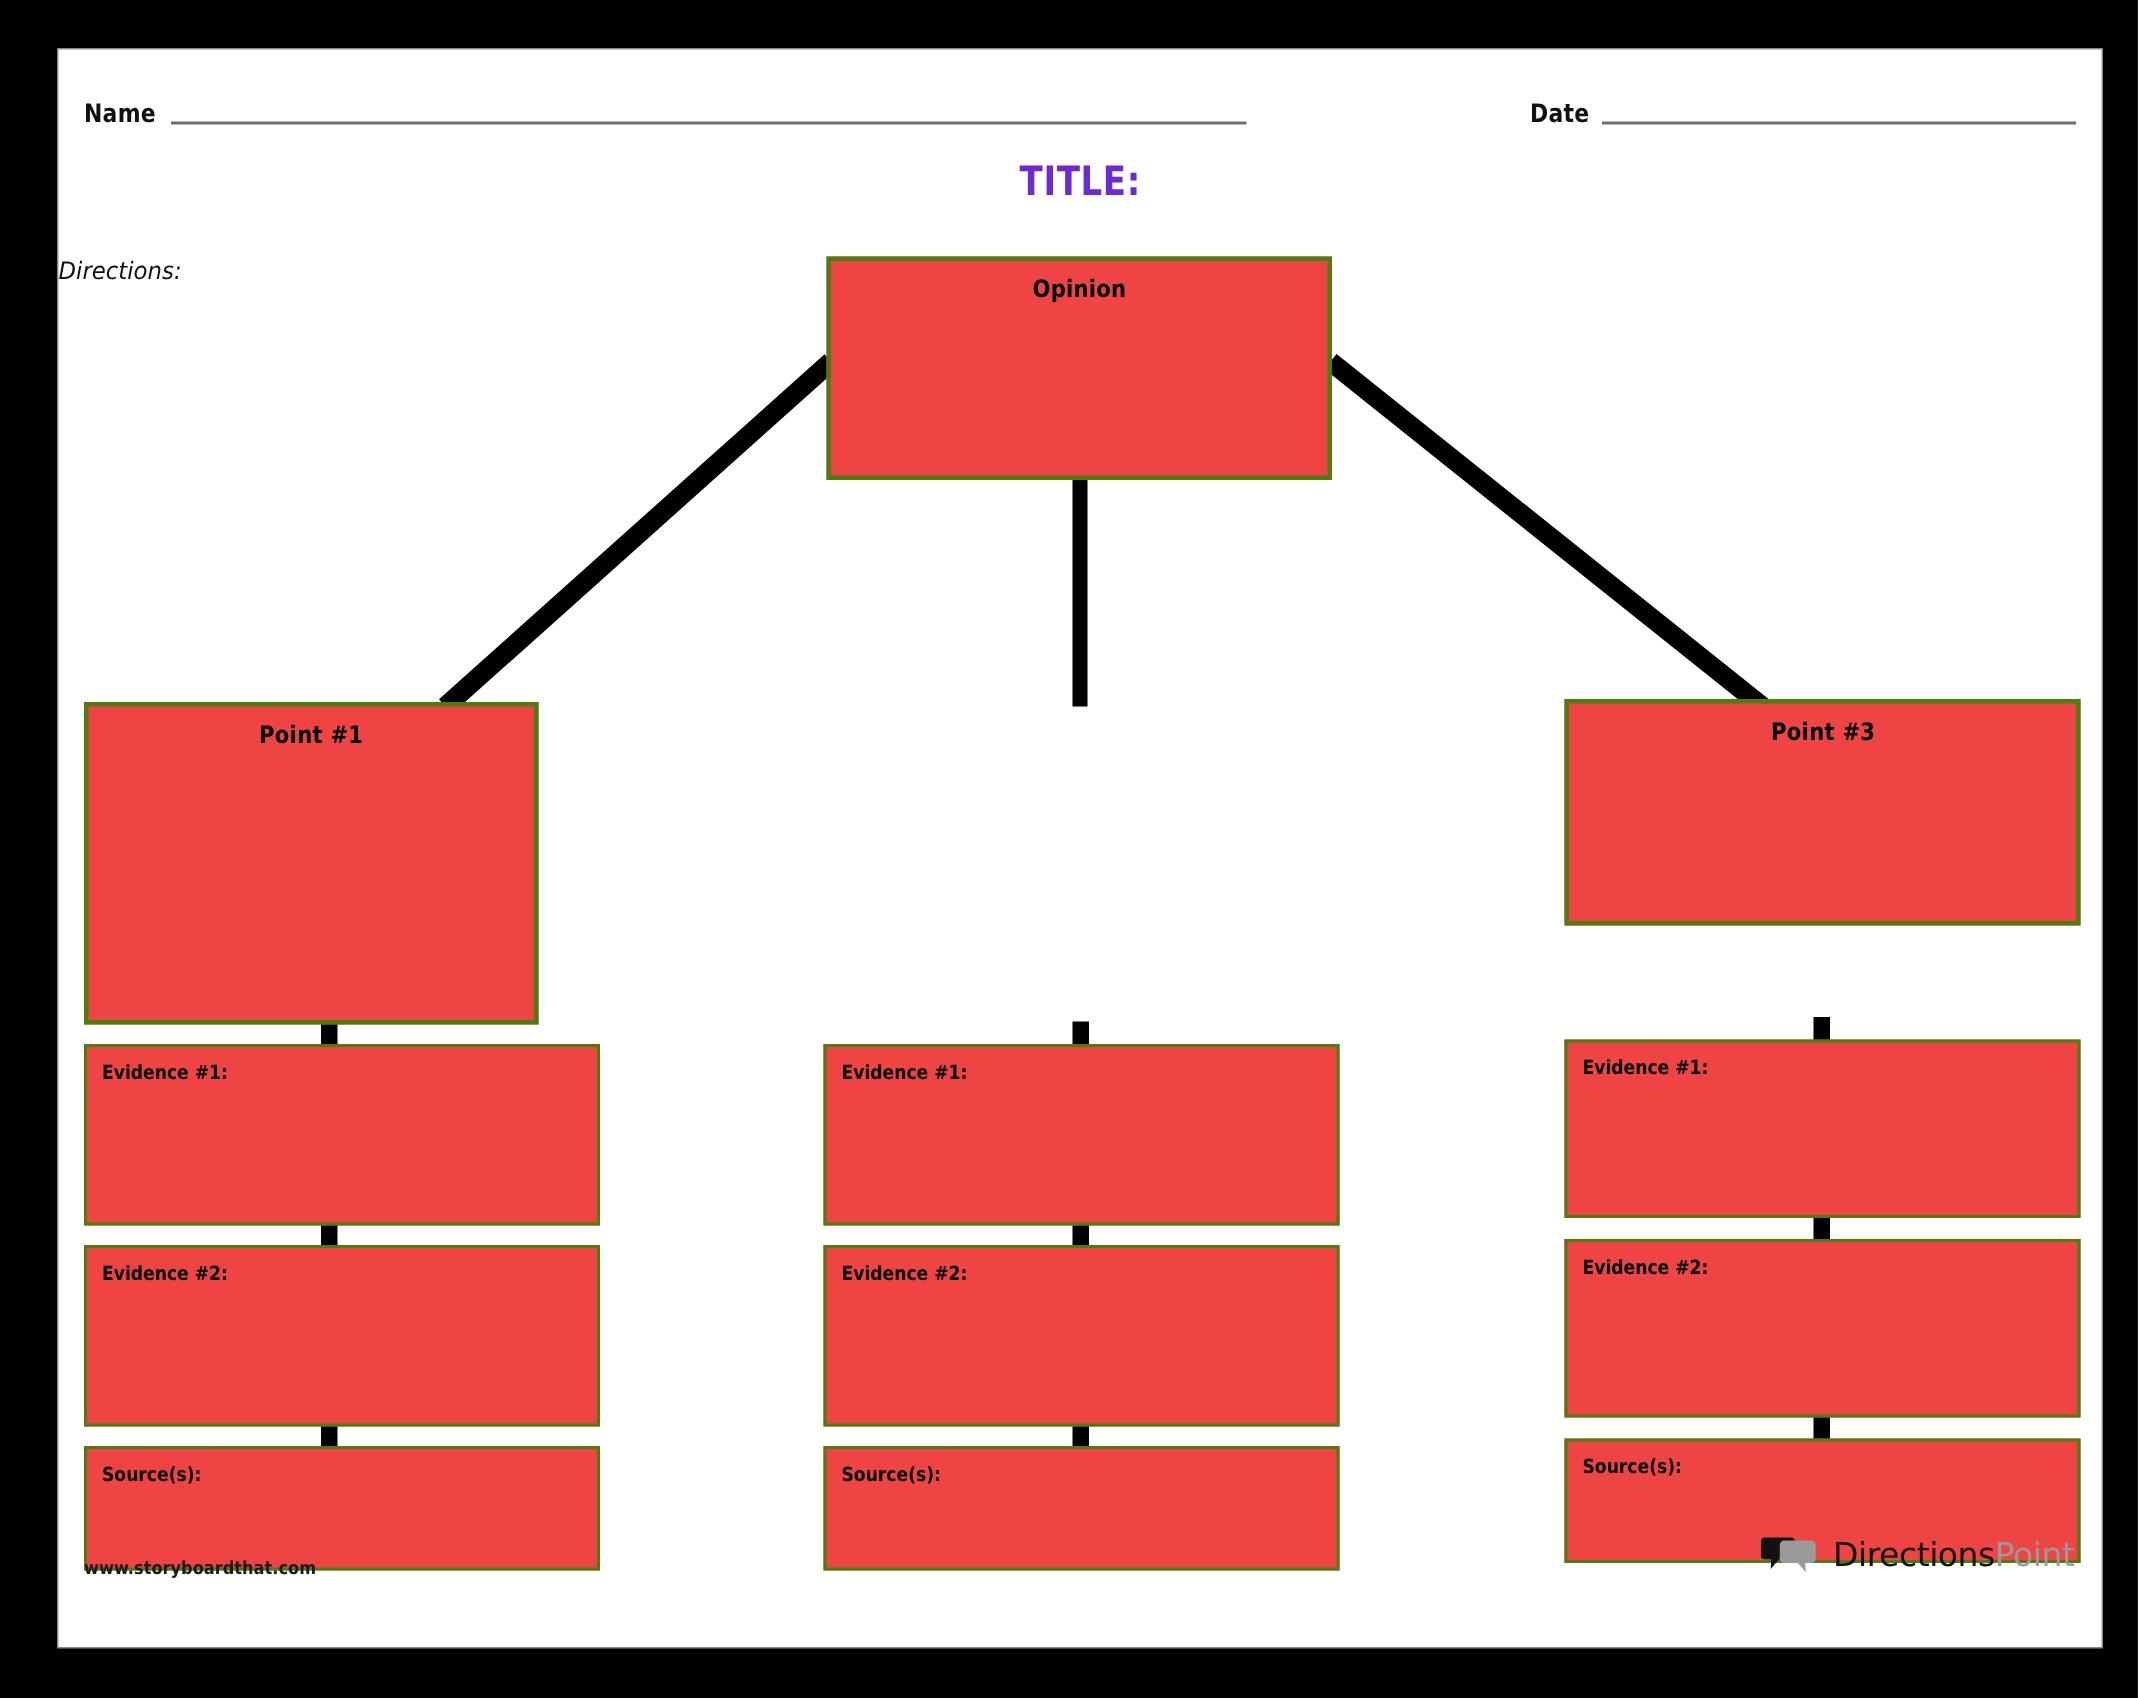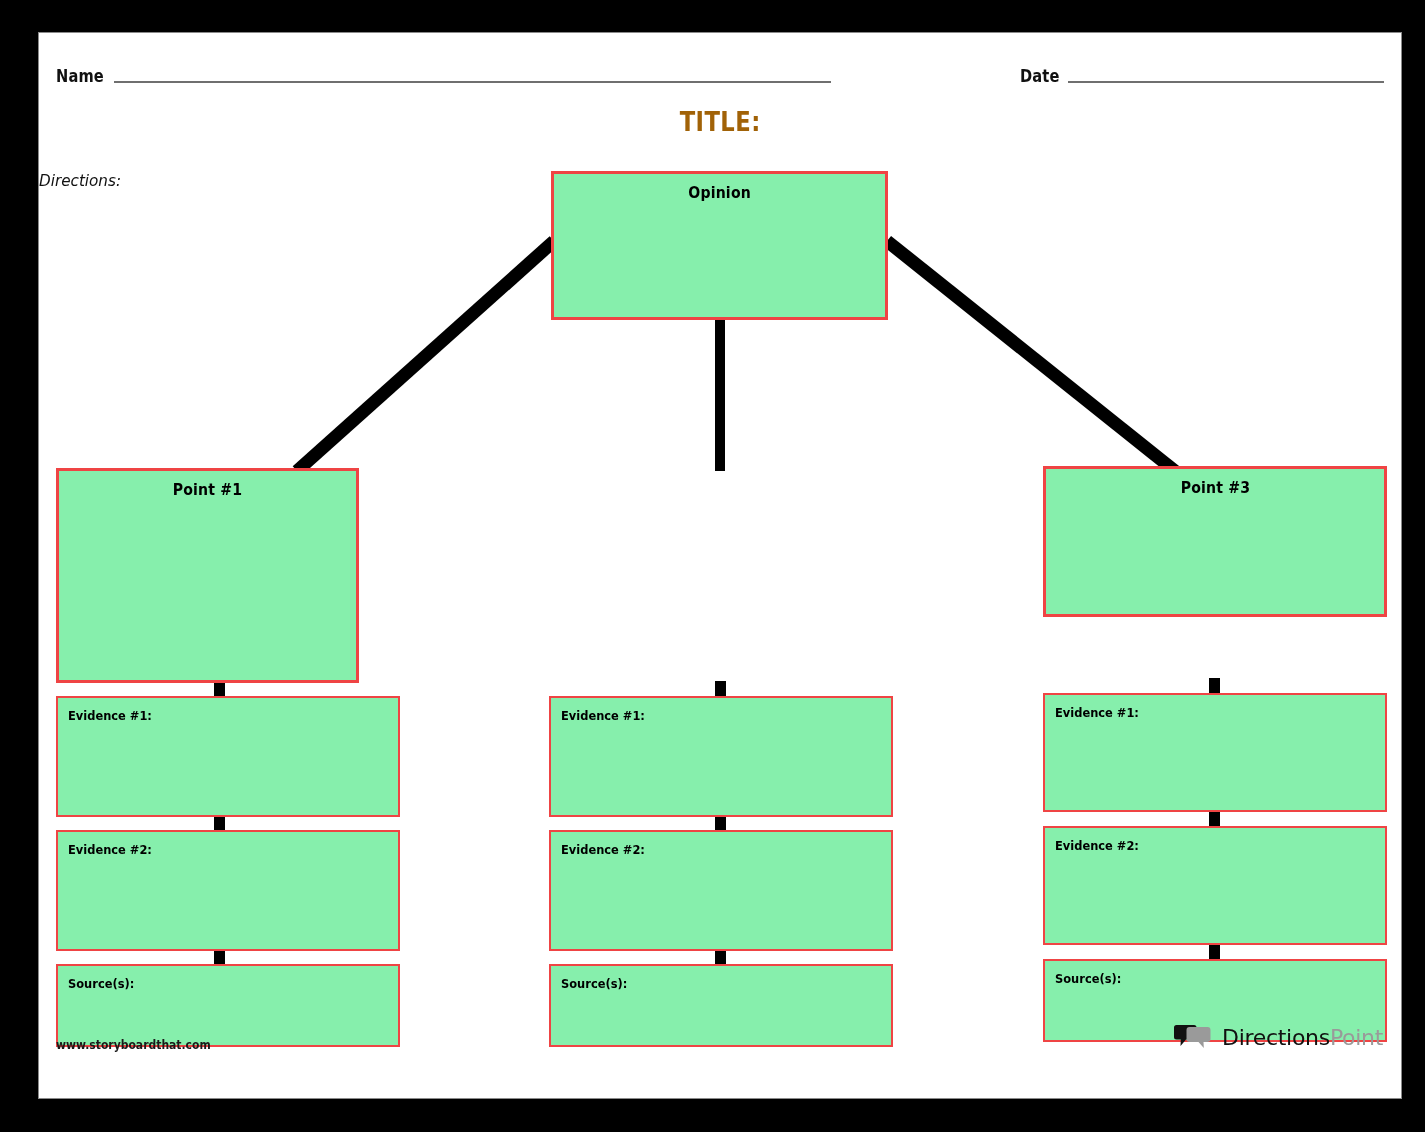--- a/index.html
+++ b/index.html
@@ -61,21 +61,21 @@
   #title {
     position: absolute;
     left: 0;
     top: 73px;
     width: 1362px;
     text-align: center;
     font-family: "DejaVu Sans", sans-serif;
     font-weight: bold;
     font-size: 27px;
     letter-spacing: 0.5px;
-    color: #a16207;
+    color: #6d28d9;
     text-decoration: underline;
   }
   #title span { display: inline-block; transform: scaleX(0.84); }
 
   
   #directions {
     position: absolute;
     left: 0px;
     top: 138px;
     font-family: "DejaVu Sans", sans-serif;
@@ -92,22 +92,22 @@
     position: absolute;
     left: 0; top: 0;
     width: 1362px;
     height: 1065px;
     pointer-events: none;
   }
 
   
   .gbox {
     position: absolute;
-    background: #86efac;
-    border: 3px solid #ef4444;
+    background: #ef4444;
+    border: 3px solid #4d7c0f;
     box-sizing: border-box;
   }
   .gbox.thin { border-width: 2px; }
 
   .box-title-center {
     position: absolute;
     left: 0;
     top: 9px;
     width: 100%;
     text-align: center;

